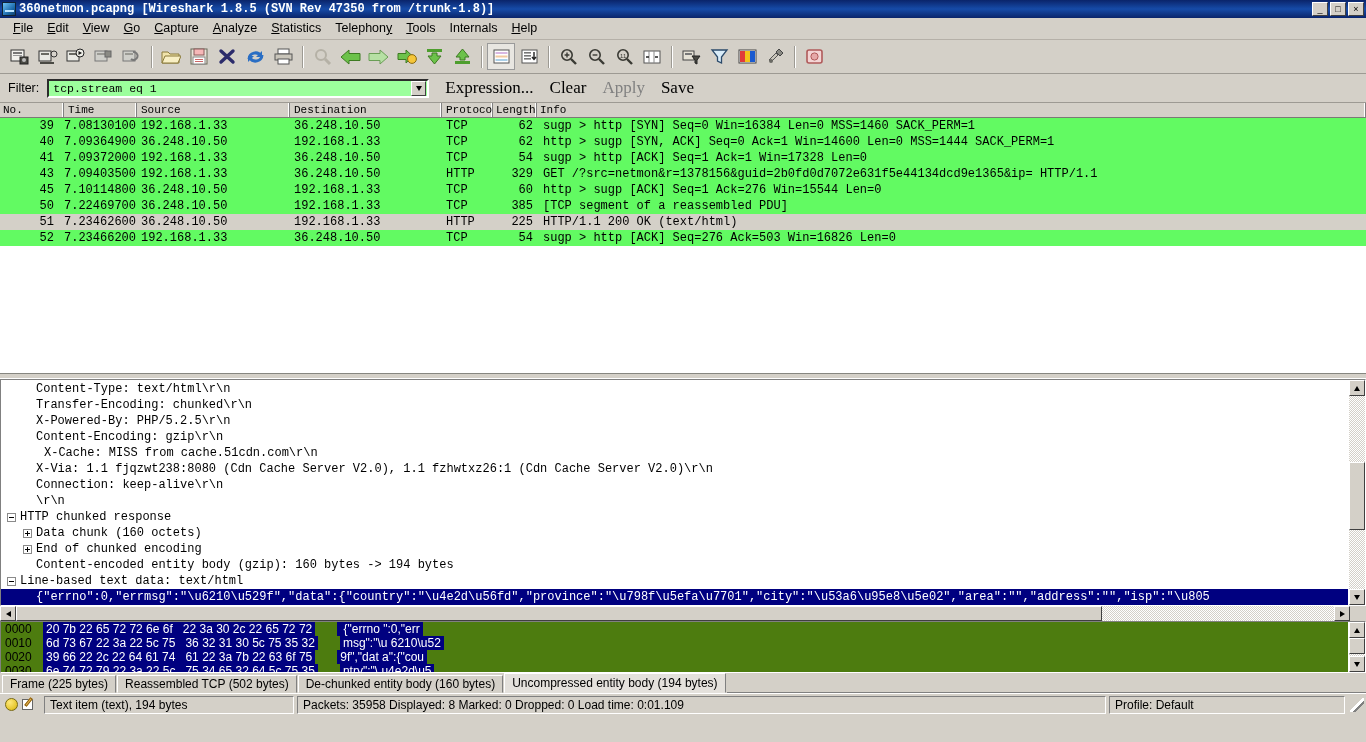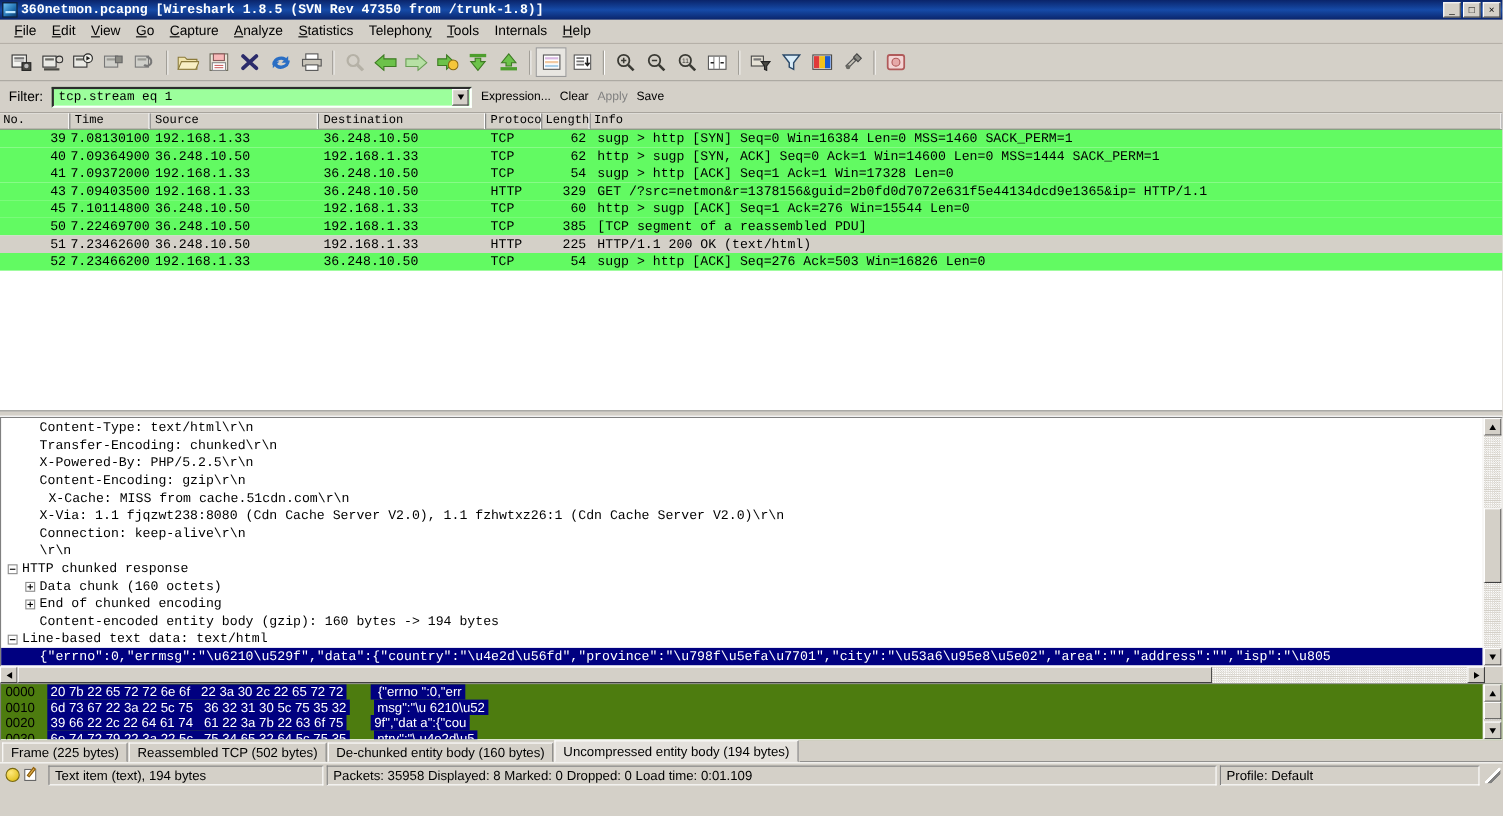--- a/index.html
+++ b/index.html
@@ -79,21 +79,21 @@
   }
   .filter-input{
     flex:1 1 auto;font-family:"Liberation Mono",monospace;font-size:11.5px;
     padding-left:4px;background:transparent;border:0;outline:none;color:#000;height:15px;
   }
   .filter-arrow{
     width:15px;height:15px;flex:0 0 15px;background:#d4d0c8;
     border:1px solid;border-color:#fff #404040 #404040 #fff;
     display:flex;align-items:center;justify-content:center;margin-right:1px;box-sizing:border-box;
   }
-  .filter-btn{font-size:11px;margin-left:8px;white-space:nowrap;}
+  .filter-btn{font-size:17px;margin-left:16px;white-space:nowrap;font-family:Liberation Serif, serif;}
   .filter-btn.dim{color:#808080;}
 
   
   .plist{
     flex:0 0 270px;background:#fff;position:relative;overflow:hidden;
     border-bottom:1px solid #868680;
   }
   .plist-head{
     display:flex;height:14px;background:#d4d0c8;font-size:11px;
     font-family:"Liberation Mono",monospace;
@@ -102,21 +102,21 @@
   .ph{
     border-right:1px solid #808080;box-shadow:inset -2px 0 0 -1px #fff;
     padding-left:4px;box-sizing:border-box;line-height:14px;overflow:hidden;white-space:nowrap;
   }
   .prow{
     display:flex;height:16px;line-height:16px;
     font-family:"Liberation Mono",monospace;font-size:12px;white-space:nowrap;
   }
   .prow.green{background:#62fa62;}
   .prow.grey{background:#d4d0c8;}
-  .c-no{width:64px;text-align:right;padding-right:4px;box-sizing:border-box;}
+  .c-no{width:64px;text-align:right;padding-right:10px;box-sizing:border-box;}
   .c-time{width:73px;box-sizing:border-box;}
   .c-src{width:153px;padding-left:4px;box-sizing:border-box;}
   .c-dst{width:152px;padding-left:4px;box-sizing:border-box;}
   .c-proto{width:51px;padding-left:4px;box-sizing:border-box;}
   .c-len{width:44px;text-align:right;padding-right:4px;box-sizing:border-box;}
   .c-info{padding-left:6px;box-sizing:border-box;overflow:hidden;}
 
   
   .detail{
     flex:0 0 238px;background:#fff;position:relative;display:flex;flex-direction:column;

